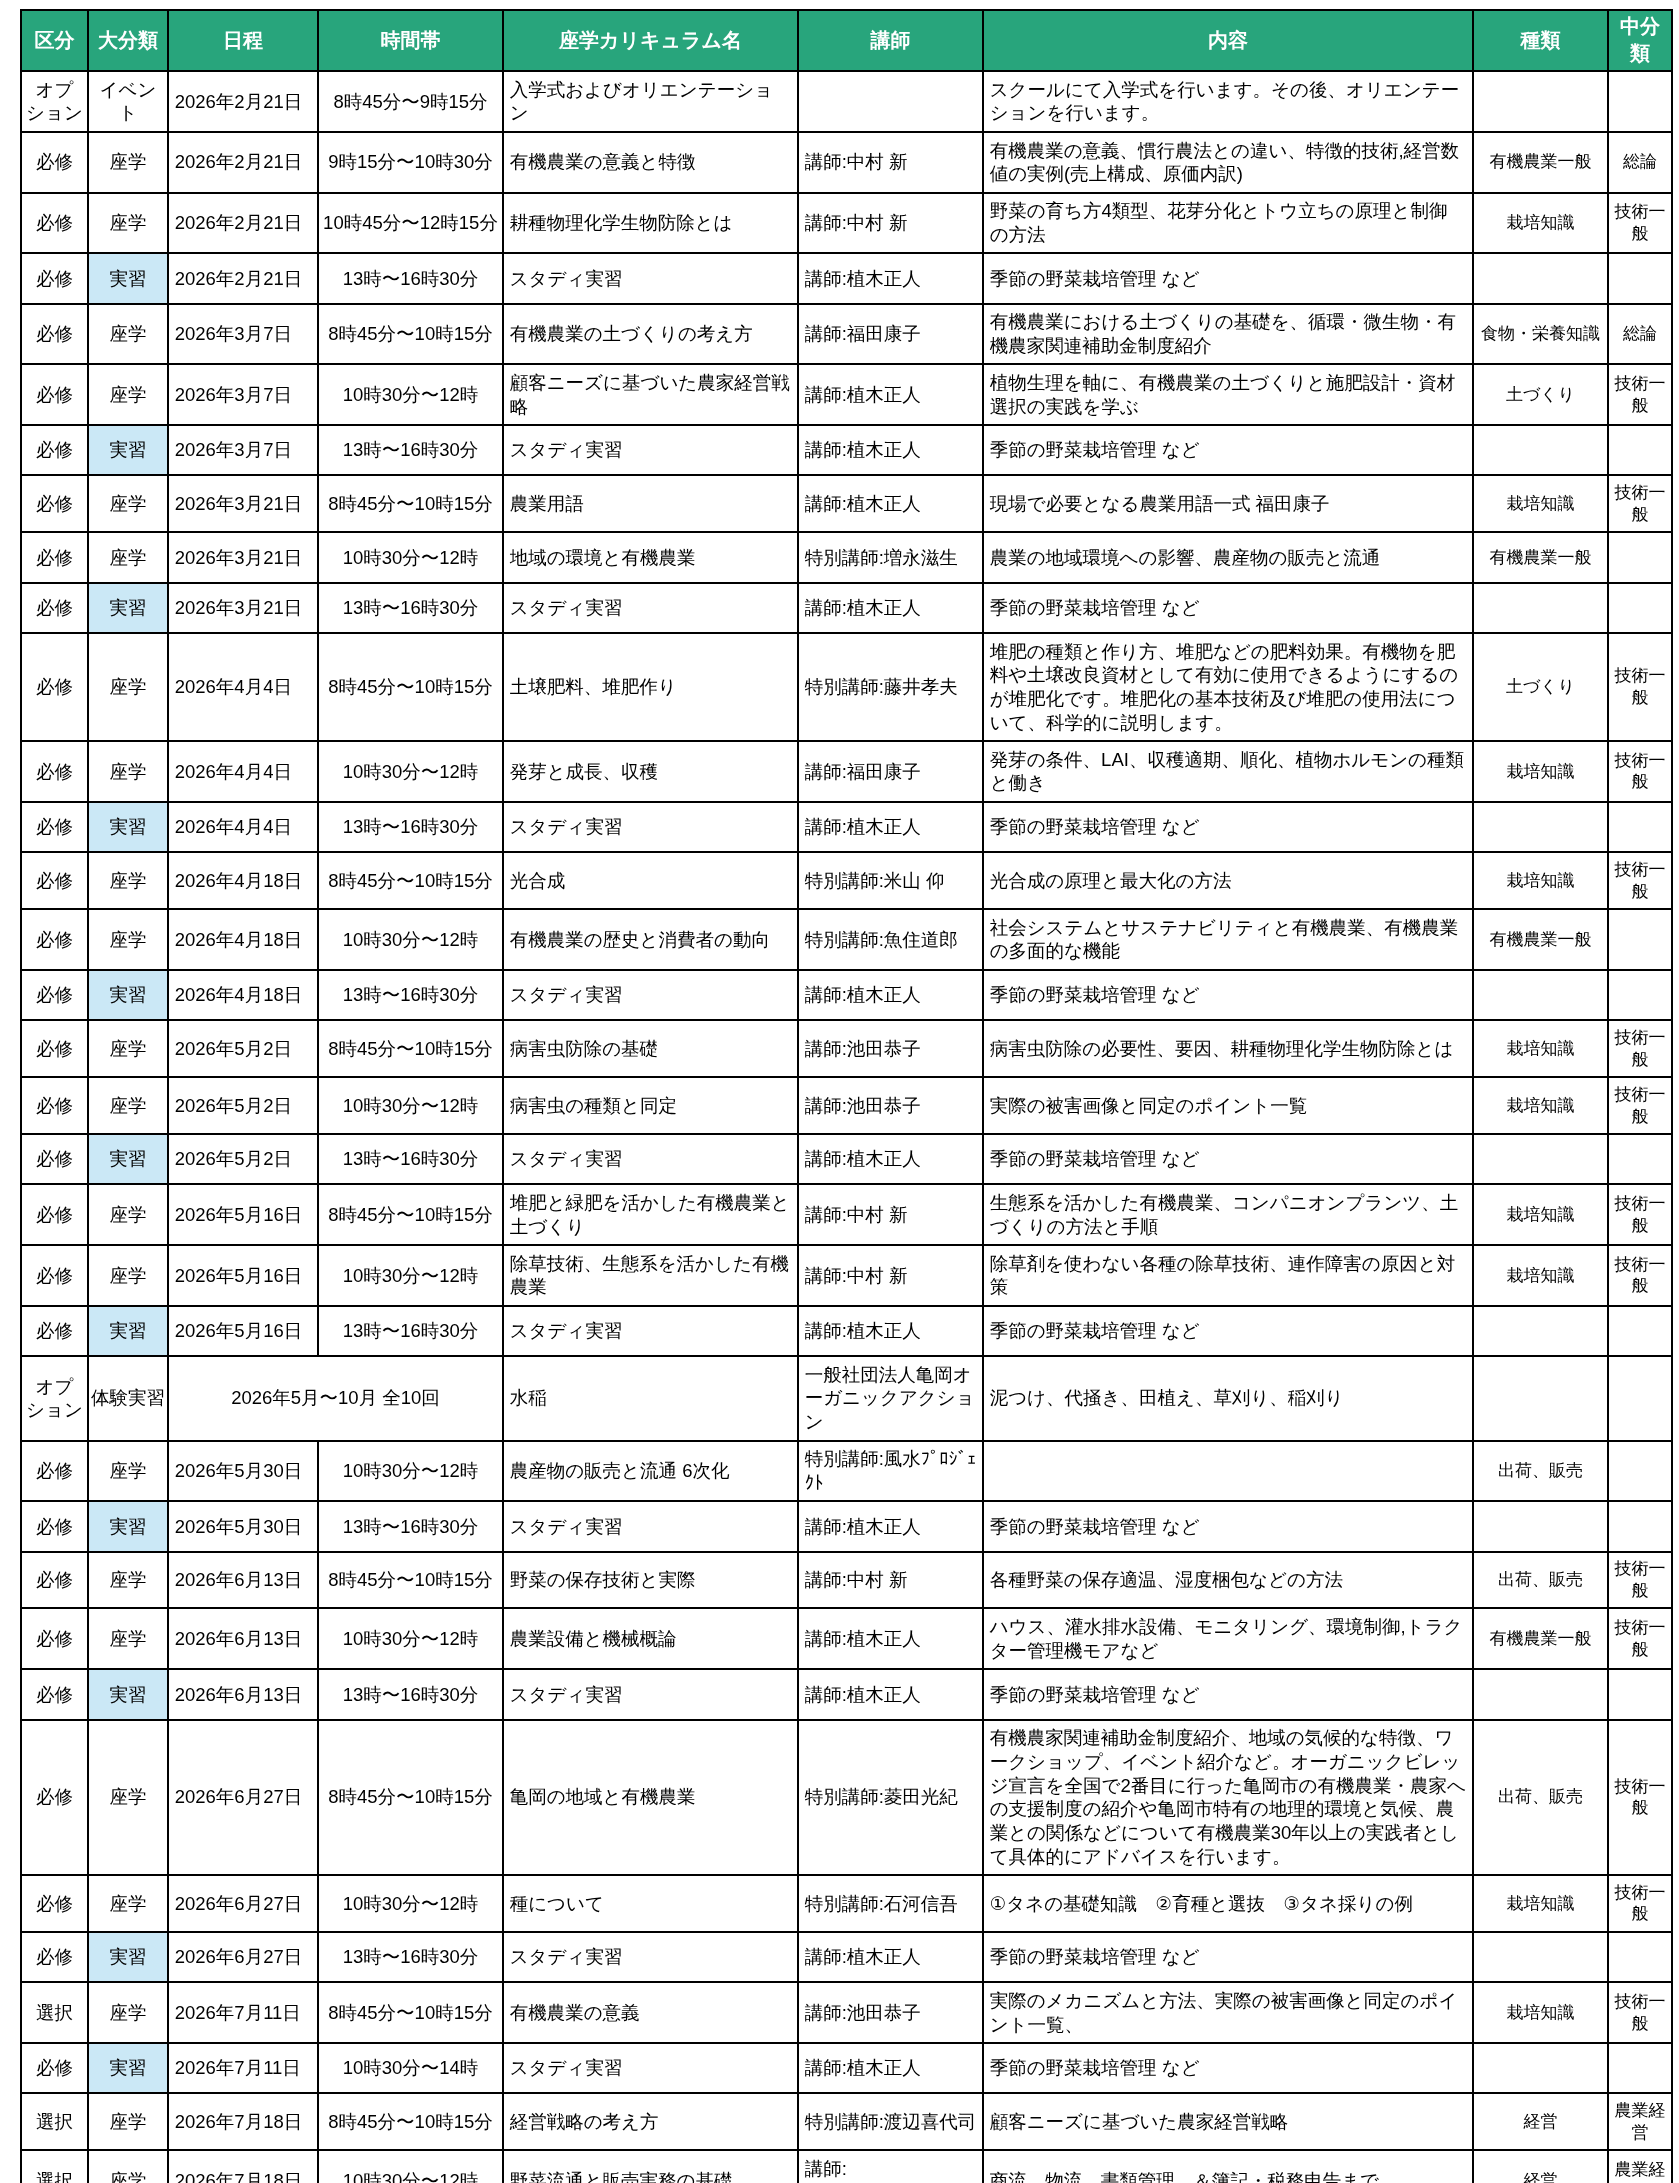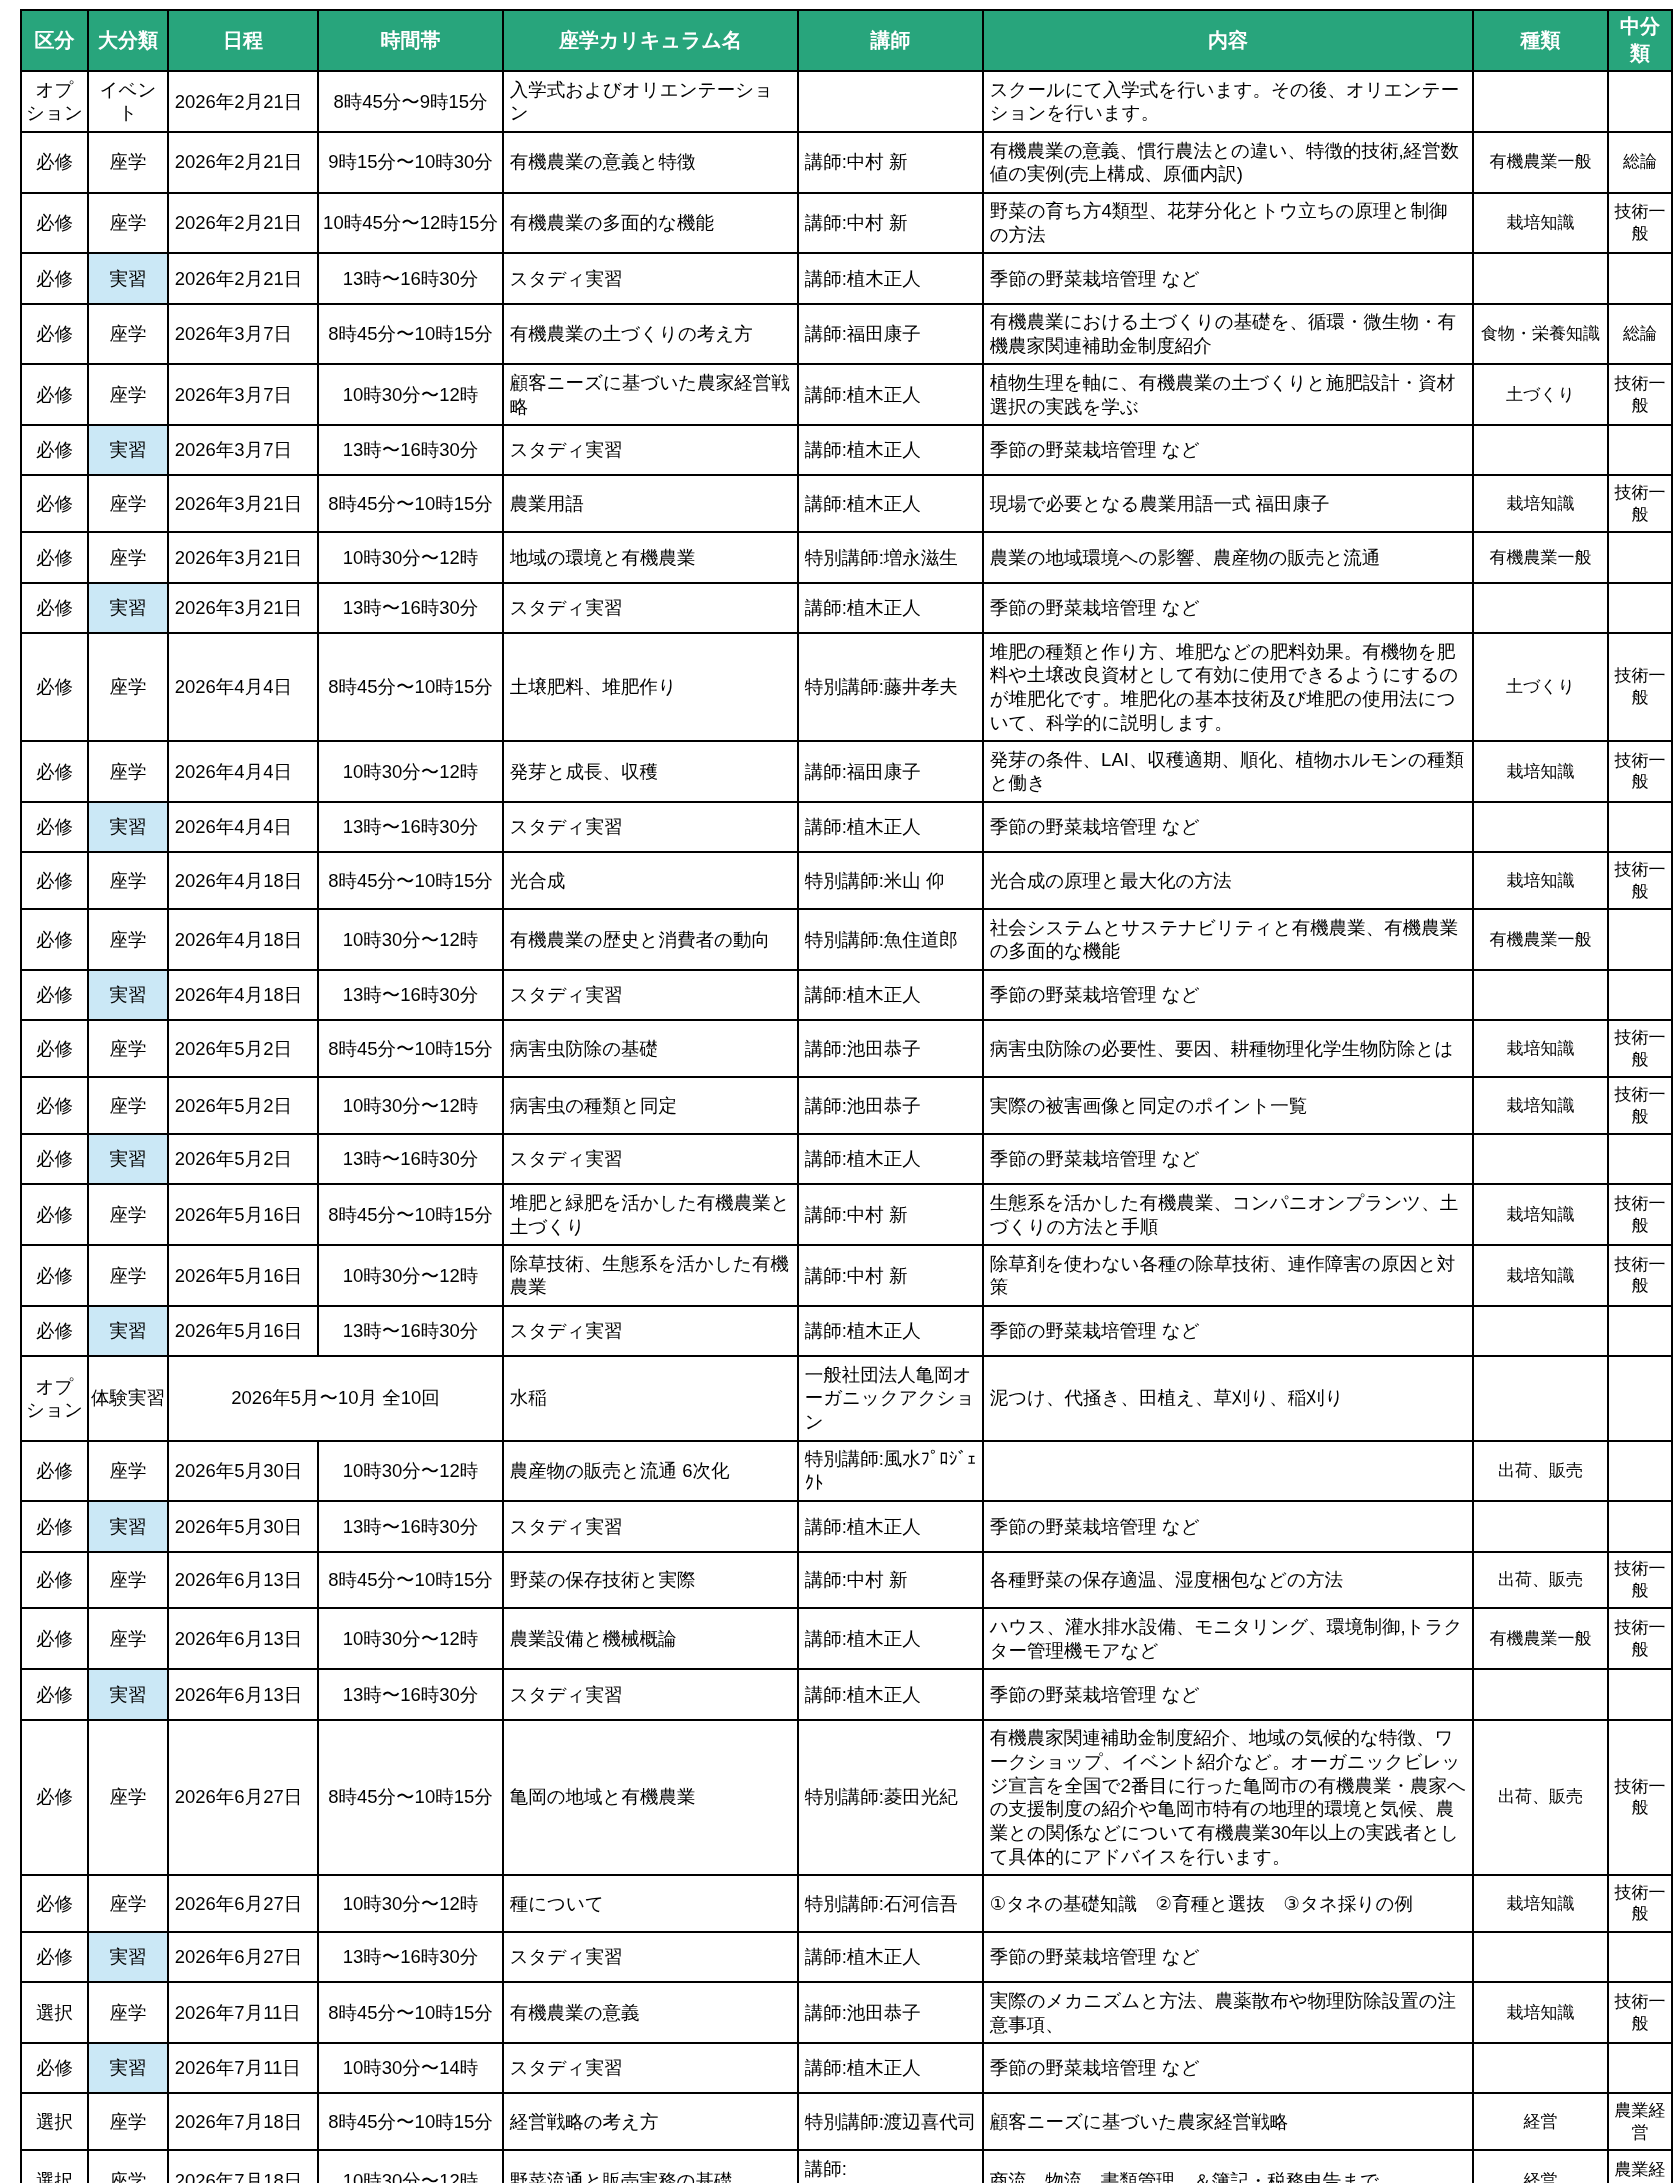--- a/index.html
+++ b/index.html
@@ -93,21 +93,21 @@
           <td class="l pre">講師:中村 新</td>
           <td class="l">有機農業の意義、慣行農法との違い、特徴的技術,経営数値の実例(売上構成、原価内訳)</td>
           <td class="c sm">有機農業一般</td>
           <td class="c sm">総論</td>
         </tr>
         <tr>
           <td class="c pre">必修</td>
           <td class="c">座学</td>
           <td class="l">2026年2月21日</td>
           <td class="c">10時45分〜12時15分</td>
-          <td class="l">有機農業の多面的な機能</td>
+          <td class="l">耕種物理化学生物防除とは</td>
           <td class="l pre">講師:中村 新</td>
           <td class="l">野菜の育ち方4類型、花芽分化とトウ立ちの原理と制御の方法</td>
           <td class="c sm">栽培知識</td>
           <td class="c sm">技術一般</td>
         </tr>
         <tr>
           <td class="c pre">必修</td>
           <td class="c hl">実習</td>
           <td class="l">2026年2月21日</td>
           <td class="c">13時〜16時30分</td>
@@ -414,21 +414,21 @@
           <td class="c sm"></td>
           <td class="c sm"></td>
         </tr>
         <tr>
           <td class="c pre">選択</td>
           <td class="c">座学</td>
           <td class="l">2026年7月11日</td>
           <td class="c">8時45分〜10時15分</td>
           <td class="l">有機農業の意義</td>
           <td class="l pre">講師:池田恭子</td>
-          <td class="l">実際のメカニズムと方法、農薬散布や物理防除設置の注意事項、</td>
+          <td class="l">実際のメカニズムと方法、実際の被害画像と同定のポイント一覧、</td>
           <td class="c sm">栽培知識</td>
           <td class="c sm">技術一般</td>
         </tr>
         <tr>
           <td class="c pre">必修</td>
           <td class="c hl">実習</td>
           <td class="l">2026年7月11日</td>
           <td class="c">10時30分〜14時</td>
           <td class="l">スタディ実習</td>
           <td class="l pre">講師:植木正人</td>

